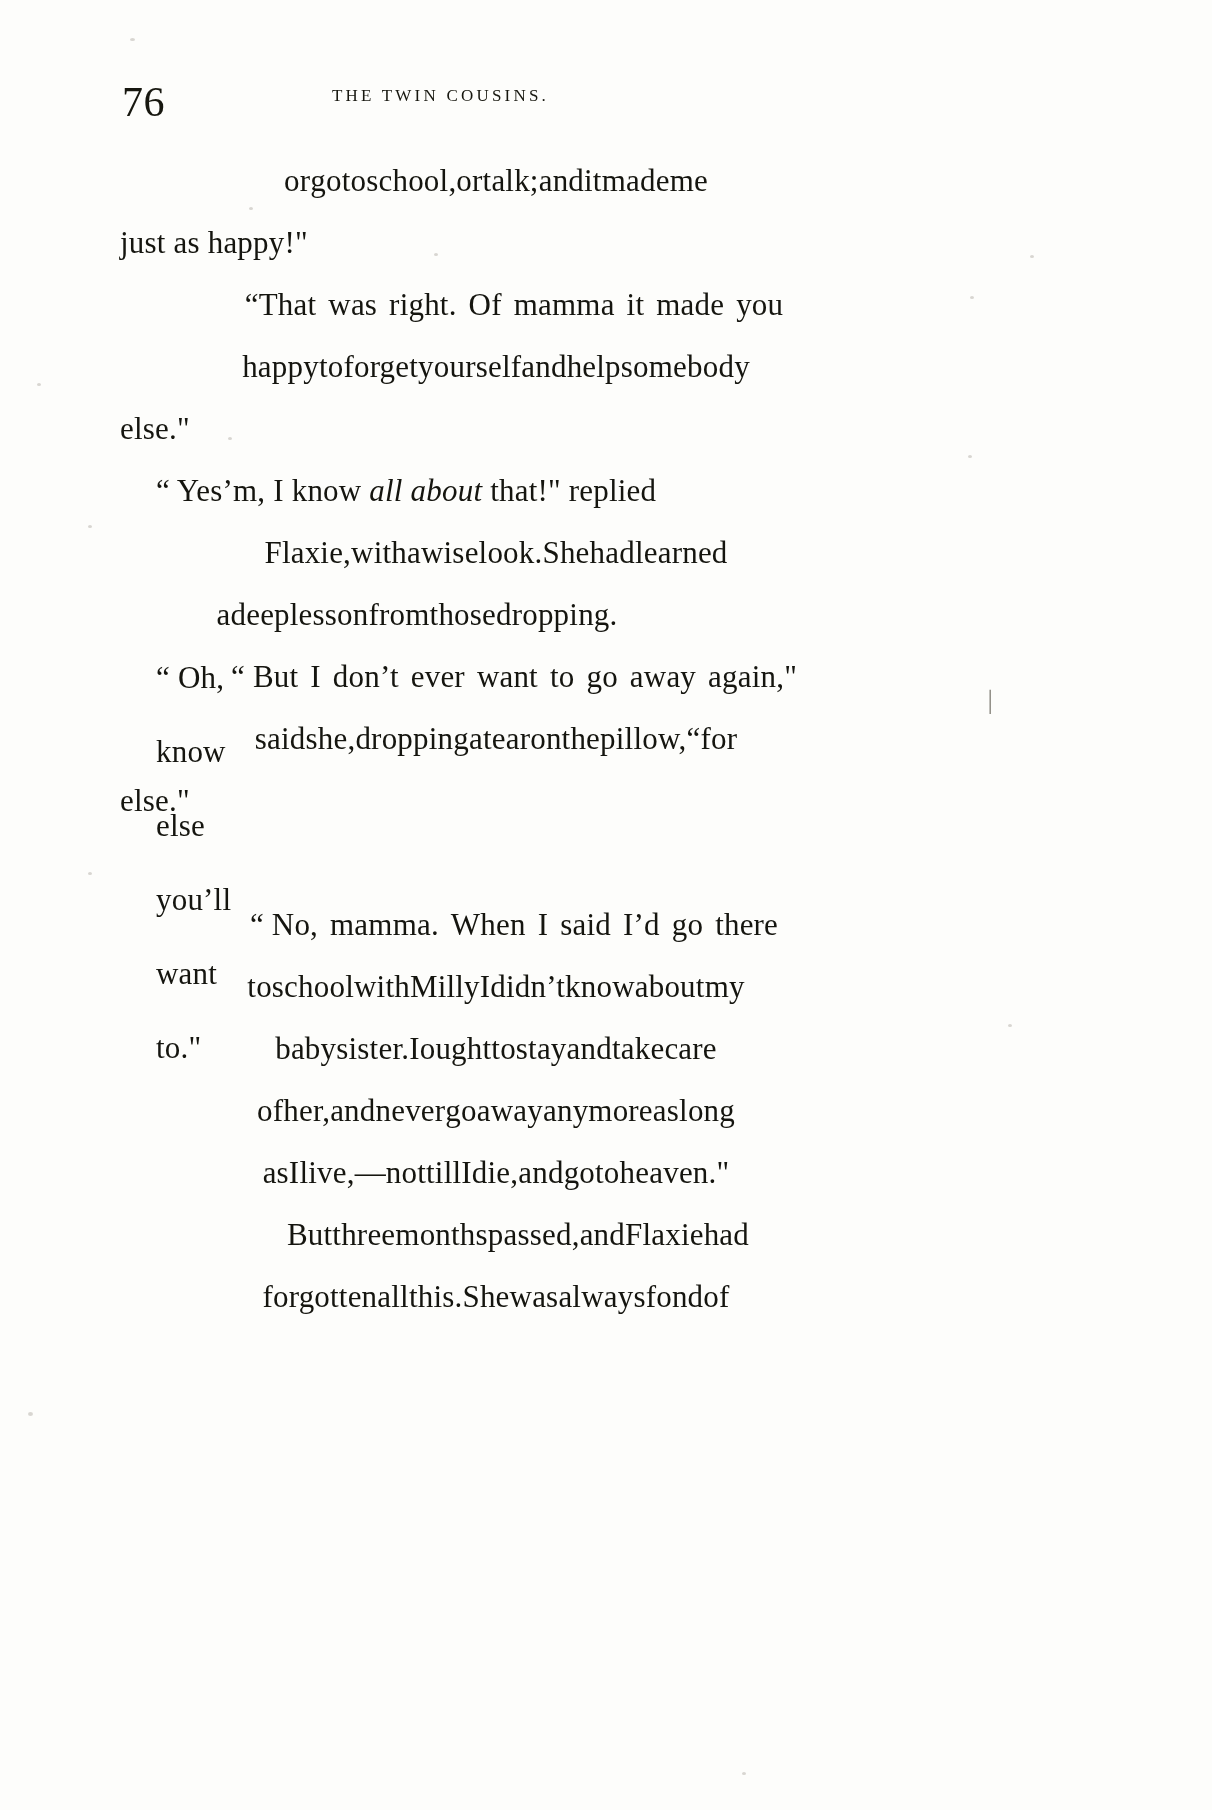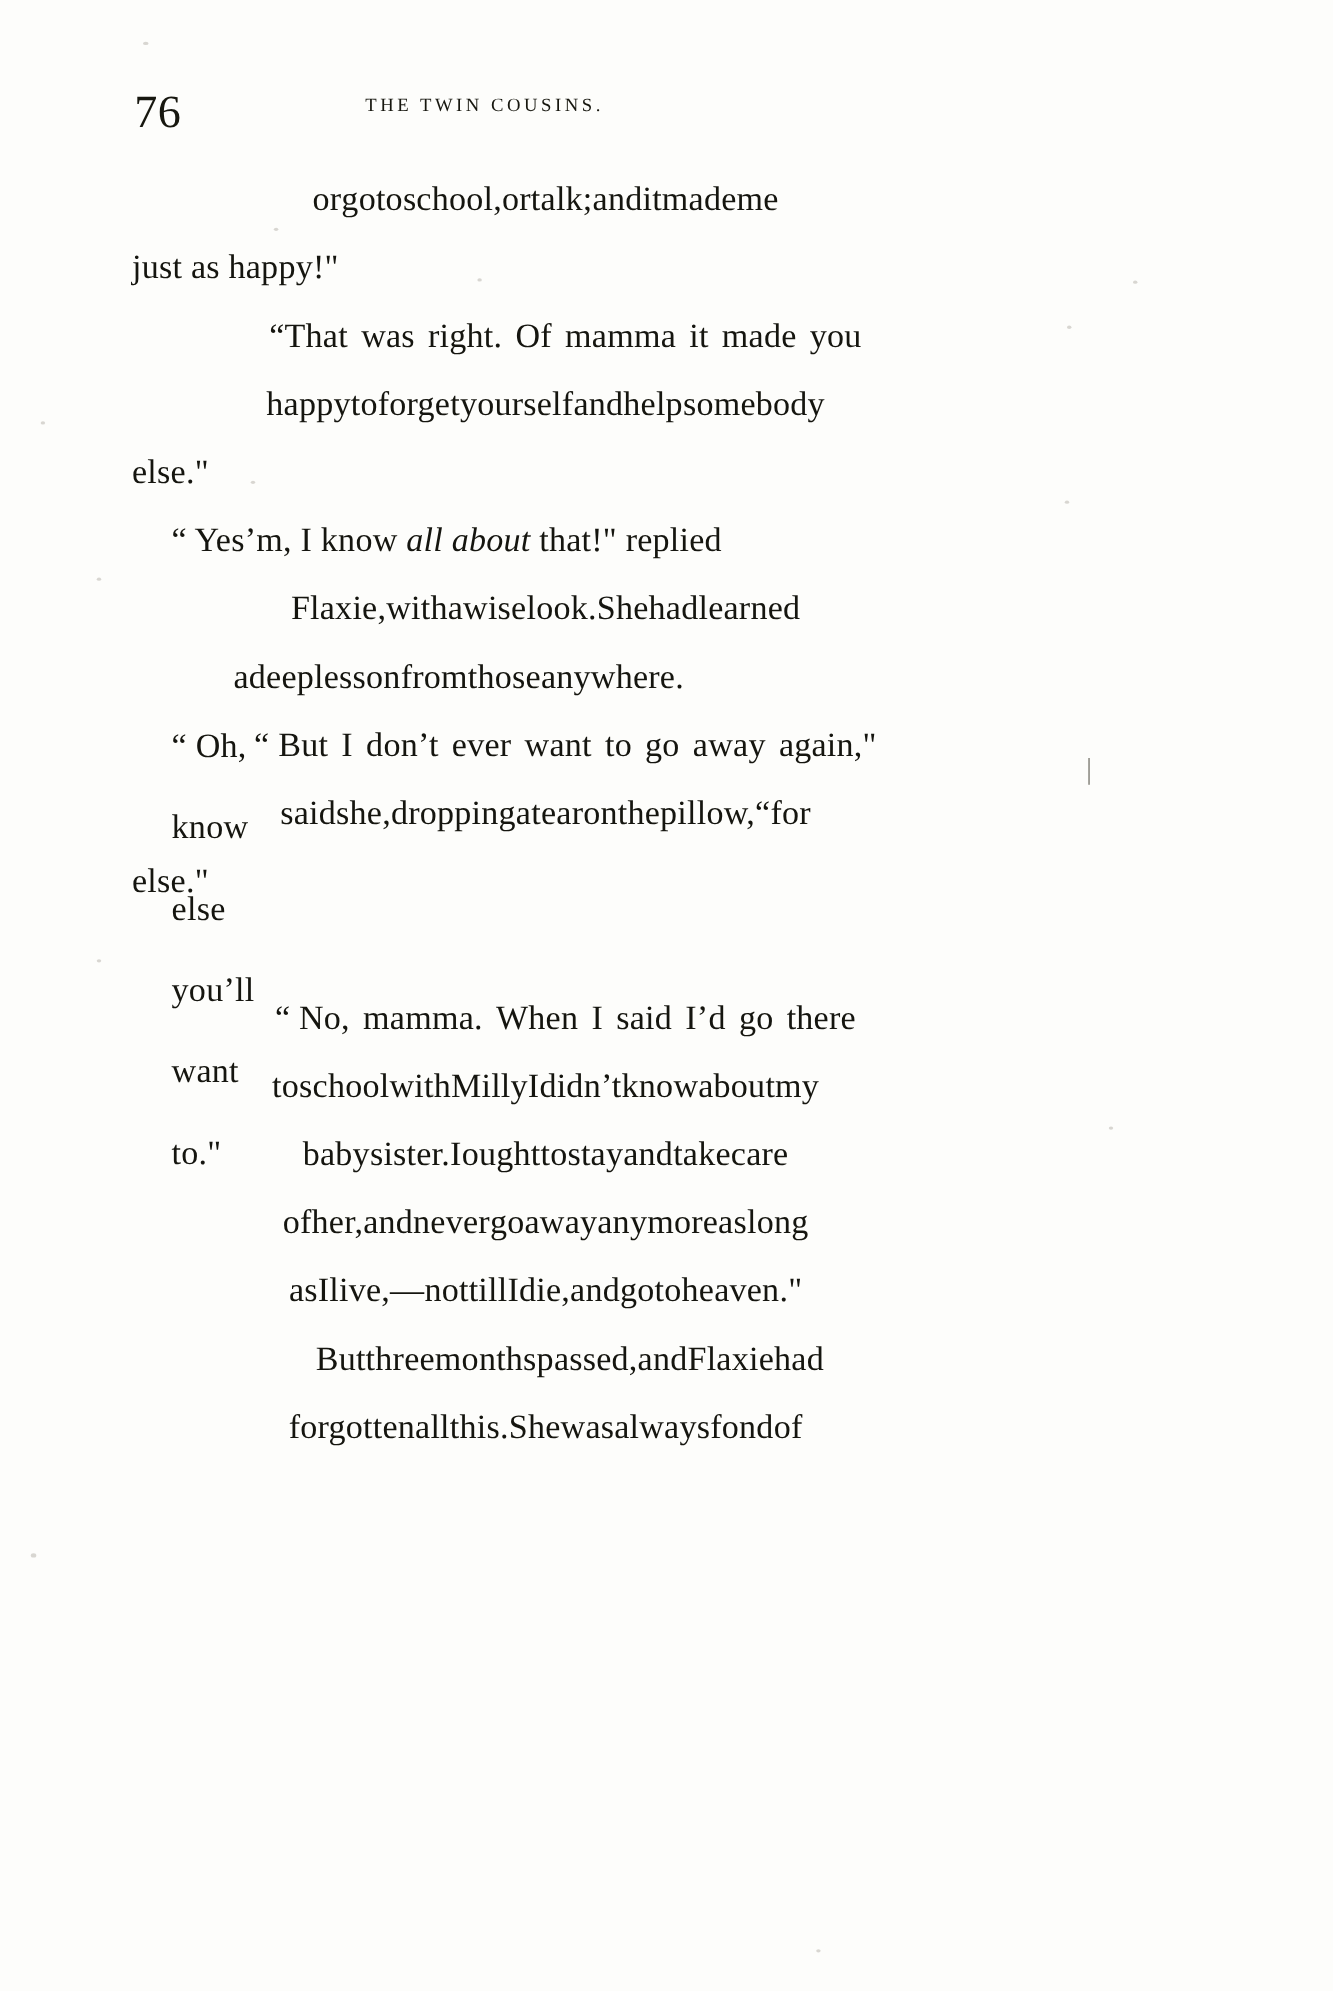--- a/index.html
+++ b/index.html
@@ -167,21 +167,21 @@
       <span>had</span>
       <span>learned</span>
     </div>
 
     <div class="line justify" style="padding-right:158px;">
       <span>a</span>
       <span>deep</span>
       <span>lesson</span>
       <span>from</span>
       <span>those</span>
-      <span>anywhere.</span>
+      <span>dropping.</span>
     </div>
 
     <div class="line justify indent">
       <span>“ But</span>
       <span>I</span>
       <span>don’t</span>
       <span>ever</span>
       <span>want</span>
       <span>to</span>
       <span>go</span>

